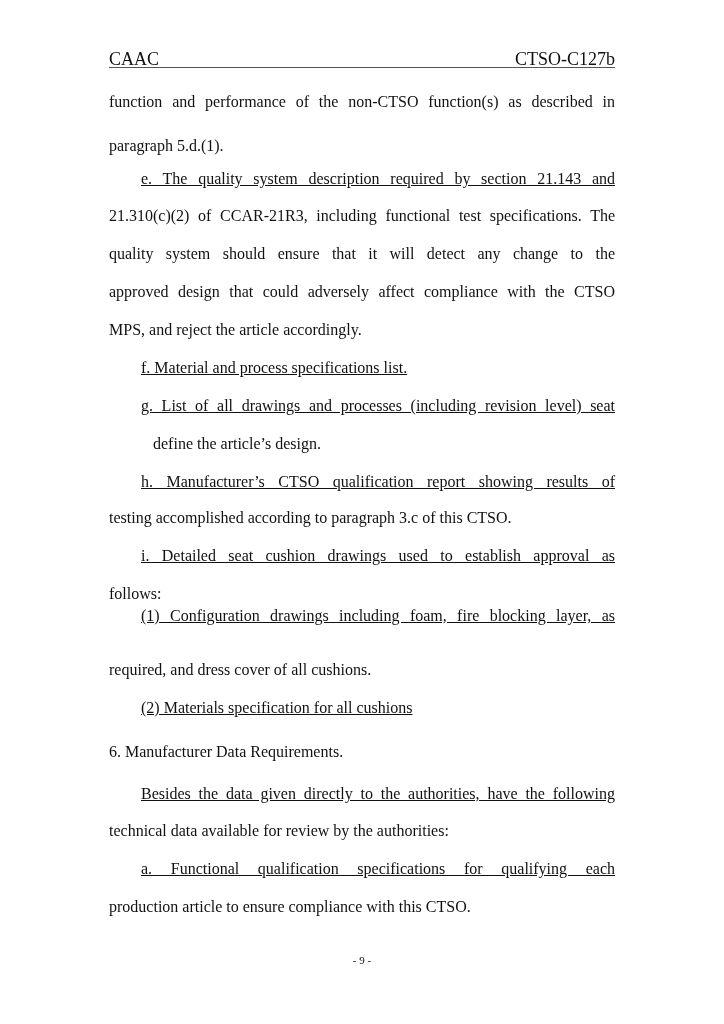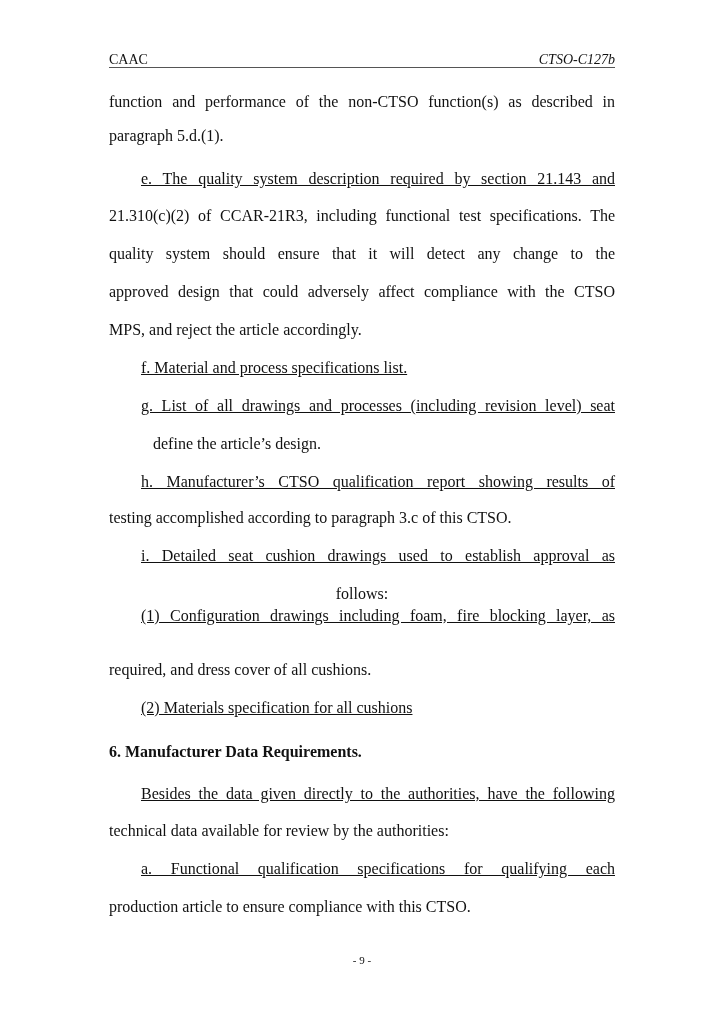--- a/index.html
+++ b/index.html
@@ -1,54 +1,54 @@
 <!DOCTYPE html>
 <html><head>
   <meta charset="utf-8">
   <style>
     html, body { margin: 0; padding: 0; background: #ffffff; }
     body { width: 724px; height: 1024px; position: relative; overflow: hidden;
            font-family: "Liberation Serif", "DejaVu Serif", serif; color: #111; }
     .header { position: absolute; left: 109px; right: 109px; top: 52px; height: 15px;
-              font-size: 14px; line-height: 15px; }
+              font-size: 18px; line-height: 15px; }
     .header .left { position: absolute; left: 0; top: 0; }
-    .header .right { position: absolute; right: 0; top: 0; font-style: italic; }
+    .header .right { position: absolute; right: 0; top: 0; }
     .header-rule { position: absolute; left: 109px; right: 109px; top: 67px; height: 0;
                    border-top: 1.5px solid #555; }
     .content { position: absolute; left: 109px; width: 506px; top: 92px; font-size: 16px; }
     .line { position: absolute; left: 0; width: 506px; height: 20px; line-height: 20px; white-space: nowrap; }
     .line.justify { text-align: justify; text-align-last: justify; }
     .line.indent { padding-left: 32px; width: 474px; text-decoration: underline; }
-    .line.bold { font-weight: bold; }
+    .line.bold { font-weight: normal; }
     .page-num { position: absolute; left: 0; right: 0; top: 954px; text-align: center; font-size: 11px; }
   </style>
 </head>
 <body>
 
 <div class="header">
   <span class="left">CAAC</span>
   <span class="right">CTSO-C127b</span>
 </div>
 <div class="header-rule"></div>
 
 <div class="content" id="content">
     <div class="line justify" style="top: 0px;">function and performance of the non-CTSO function(s) as described in</div>
-    <div class="line" style="top: 34px;">paragraph 5.d.(1).</div>
+    <div class="line" style="top: 44px;">paragraph 5.d.(1).</div>
     <div class="line indent justify" style="top: 77px;">e. The quality system description required by section 21.143 and</div>
     <div class="line justify" style="top: 114px;">21.310(c)(2) of CCAR-21R3, including functional test specifications. The</div>
     <div class="line justify" style="top: 152px;">quality system should ensure that it will detect any change to the</div>
     <div class="line justify" style="top: 190px;">approved design that could adversely affect compliance with the CTSO</div>
     <div class="line" style="top: 228px;">MPS, and reject the article accordingly.</div>
     <div class="line indent" style="top: 266px;">f. Material and process specifications list.</div>
     <div class="line indent justify" style="top: 304px;">g. List of all drawings and processes (including revision level) seat</div>
     <div class="line" style="top: 342px; margin-left: 44px;">define the article’s design.</div>
     <div class="line indent justify" style="top: 380px;">h. Manufacturer’s CTSO qualification report showing results of</div>
     <div class="line" style="top: 416px;">testing accomplished according to paragraph 3.c of this CTSO.</div>
     <div class="line indent justify" style="top: 454px;">i. Detailed seat cushion drawings used to establish approval as</div>
-    <div class="line" style="top: 492px; text-align: center;">follows:</div>
+    <div class="line" style="top: 492px;">follows:</div>
     <div class="line indent justify" style="top: 514px;">(1) Configuration drawings including foam, fire blocking layer, as</div>
     <div class="line" style="top: 568px;">required, and dress cover of all cushions.</div>
     <div class="line indent" style="top: 606px;">(2) Materials specification for all cushions</div>
     <div class="line bold" style="top: 650px;">6. Manufacturer Data Requirements.</div>
     <div class="line indent justify" style="top: 692px;">Besides the data given directly to the authorities, have the following</div>
     <div class="line" style="top: 729px;">technical data available for review by the authorities:</div>
     <div class="line indent justify" style="top: 767px;">a. Functional qualification specifications for qualifying each</div>
     <div class="line" style="top: 805px;">production article to ensure compliance with this CTSO.</div>
   </div>
 

